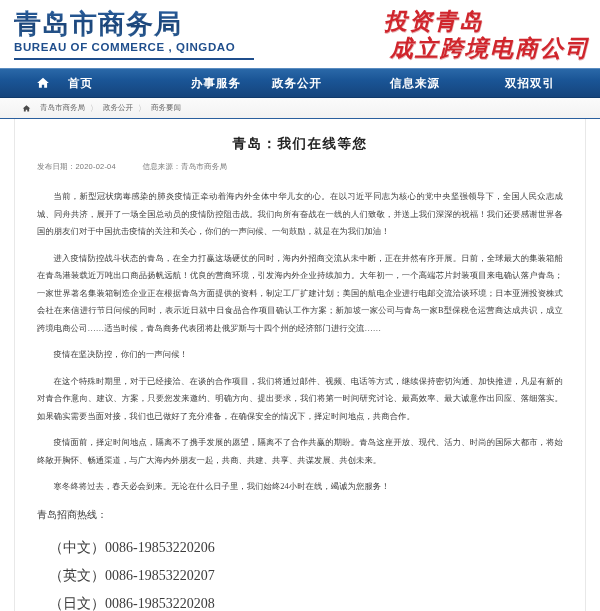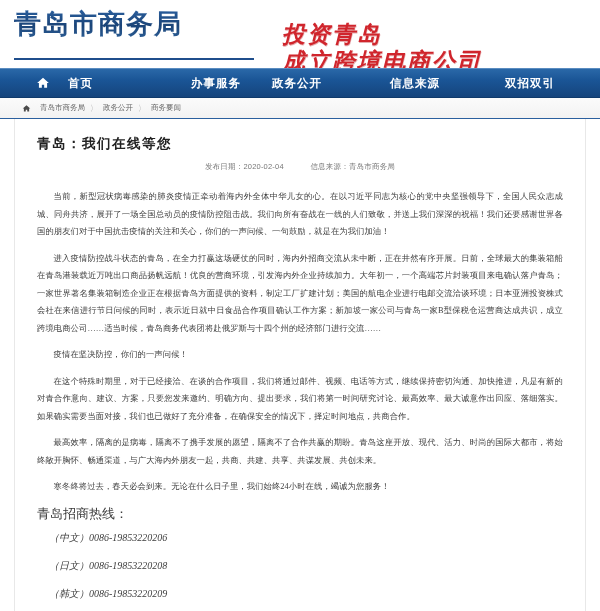--- a/index.html
+++ b/index.html
@@ -55,22 +55,23 @@
     left: 14px;
     top: 58px;
     width: 240px;
     height: 2px;
     background: #1f4e8c;
   }
 
   .slogan {
     position: absolute;
     right: 8px;
-    top: 21px;
+    top: 8px;
     width: 310px;
+    text-align: right;
   }
   .slogan-line {
     font-family: "Liberation Serif", "DejaVu Serif", serif;
     font-weight: bold;
     font-style: italic;
     color: #d0252c;
     white-space: nowrap;
     text-shadow: 0.5px 0.5px 0 rgba(180,20,25,0.35);
   }
   .slogan-line1 {
@@ -169,72 +170,73 @@
     height: 521px;
     border-left: 1px solid #e8e8e8;
     border-right: 1px solid #e8e8e8;
     box-sizing: border-box;
     background: #fff;
   }
   .article {
     padding: 16px 22px 0 22px;
   }
   .article-title {
+    text-align: center;
     font-size: 13.5px;
     font-weight: bold;
     color: #222;
     letter-spacing: 1.5px;
     font-family: "Liberation Serif", "DejaVu Serif", serif;
     margin: 0 0 9px 0;
   }
   .article-meta {
-    text-align: center;
+    text-align: left;
     font-size: 7.5px;
     color: #777;
     font-family: "Liberation Sans", "DejaVu Sans", sans-serif;
     margin-bottom: 16px;
     letter-spacing: 0.2px;
   }
   .meta-gap { display: inline-block; width: 22px; }
 
   .para {
     font-size: 8.3px;
     line-height: 17.5px;
     color: #3c3c3c;
     text-align: justify;
     text-indent: 2em;
     margin: 9px 0 8px 0;
     font-family: "Liberation Serif", "DejaVu Serif", serif;
     letter-spacing: 0.1px;
   }
 
   .contact-head {
-    font-size: 13px;
+    font-size: 10px;
     line-height: 17px;
     color: #3c3c3c;
     text-indent: 0;
-    margin: 10px 0 6px 0;
-    font-family: Liberation Mono, monospace;
+    margin: 10px 0 16px 0;
+    font-family: Liberation Serif, serif;
   }
   .contact-line {
-    font-size: 10px;
+    font-size: 14px;
     line-height: 17px;
     color: #3c3c3c;
     margin: 0 0 11px 0;
     padding-left: 12px;
     font-family: "Liberation Serif", "DejaVu Serif", serif;
-    font-style: italic;
   }
 </style>
 </head>
 <body>
 
 <div class="header">
   <div class="logo-block">
     <div class="logo-cn">青岛市商务局</div>
+    <div class="logo-en">BUREAU OF COMMERCE , QINGDAO</div>
   </div>
   <div class="logo-rule"></div>
 
   <div class="slogan">
     <div class="slogan-line slogan-line1">投资青岛</div>
     <div class="slogan-line slogan-line2">成立跨境电商公司</div>
   </div>
 </div>
 
 <div class="nav">
@@ -276,23 +278,24 @@
       <div class="article-meta">
         <span>发布日期：</span><span>2020-02-04</span>
         <span class="meta-gap"></span>
         <span>信息来源：</span><span>青岛市商务局</span>
       </div>
 
       <p class="para">当前，新型冠状病毒感染的肺炎疫情正牵动着海内外全体中华儿女的心。在以习近平同志为核心的党中央坚强领导下，全国人民众志成城、同舟共济，展开了一场全国总动员的疫情防控阻击战。我们向所有奋战在一线的人们致敬，并送上我们深深的祝福！我们还要感谢世界各国的朋友们对于中国抗击疫情的关注和关心，你们的一声问候、一句鼓励，就是在为我们加油！</p>
       <p class="para">进入疫情防控战斗状态的青岛，在全力打赢这场硬仗的同时，海内外招商交流从未中断，正在井然有序开展。日前，全球最大的集装箱船在青岛港装载近万吨出口商品扬帆远航！优良的营商环境，引发海内外企业持续加力。大年初一，一个高端芯片封装项目来电确认落户青岛；一家世界著名集装箱制造企业正在根据青岛方面提供的资料，制定工厂扩建计划；美国的航电企业进行电邮交流洽谈环境；日本亚洲投资株式会社在来信进行节日问候的同时，表示近日就中日食品合作项目确认工作方案；新加坡一家公司与青岛一家B型保税仓运营商达成共识，成立跨境电商公司……适当时候，青岛商务代表团将赴俄罗斯与十四个州的经济部门进行交流……</p>
       <p class="para">疫情在坚决防控，你们的一声问候！</p>
       <p class="para">在这个特殊时期里，对于已经接洽、在谈的合作项目，我们将通过邮件、视频、电话等方式，继续保持密切沟通、加快推进，凡是有新的对青合作意向、建议、方案，只要您发来邀约、明确方向、提出要求，我们将第一时间研究讨论、最高效率、最大诚意作出回应、落细落实。如果确实需要当面对接，我们也已做好了充分准备，在确保安全的情况下，择定时间地点，共商合作。</p>
-      <p class="para">最高效率，隔离的是病毒，隔离不了携手发展的愿望，隔离不了合作共赢的期盼。青岛这座开放、现代、活力、时尚的国际大都市，将始终敞开胸怀、畅通渠道，与广大海内外朋友一起，共商、共建、共享、共谋发展、共创未来。</p>
+      <p class="para">疫情面前，择定时间地点，隔离不了携手发展的愿望，隔离不了合作共赢的期盼。青岛这座开放、现代、活力、时尚的国际大都市，将始终敞开胸怀、畅通渠道，与广大海内外朋友一起，共商、共建、共享、共谋发展、共创未来。</p>
       <p class="para">寒冬终将过去，春天必会到来。无论在什么日子里，我们始终24小时在线，竭诚为您服务！</p>
 
       <div class="contact-head">青岛招商热线：</div>
       <div class="contact-line">（中文）0086-19853220206</div>
+      <div class="contact-line">（英文）0086-19853220207</div>
       <div class="contact-line">（日文）0086-19853220208</div>
       <div class="contact-line">（韩文）0086-19853220209</div>
 
     </div>
   </div>
 </div>
 
 </body></html>

